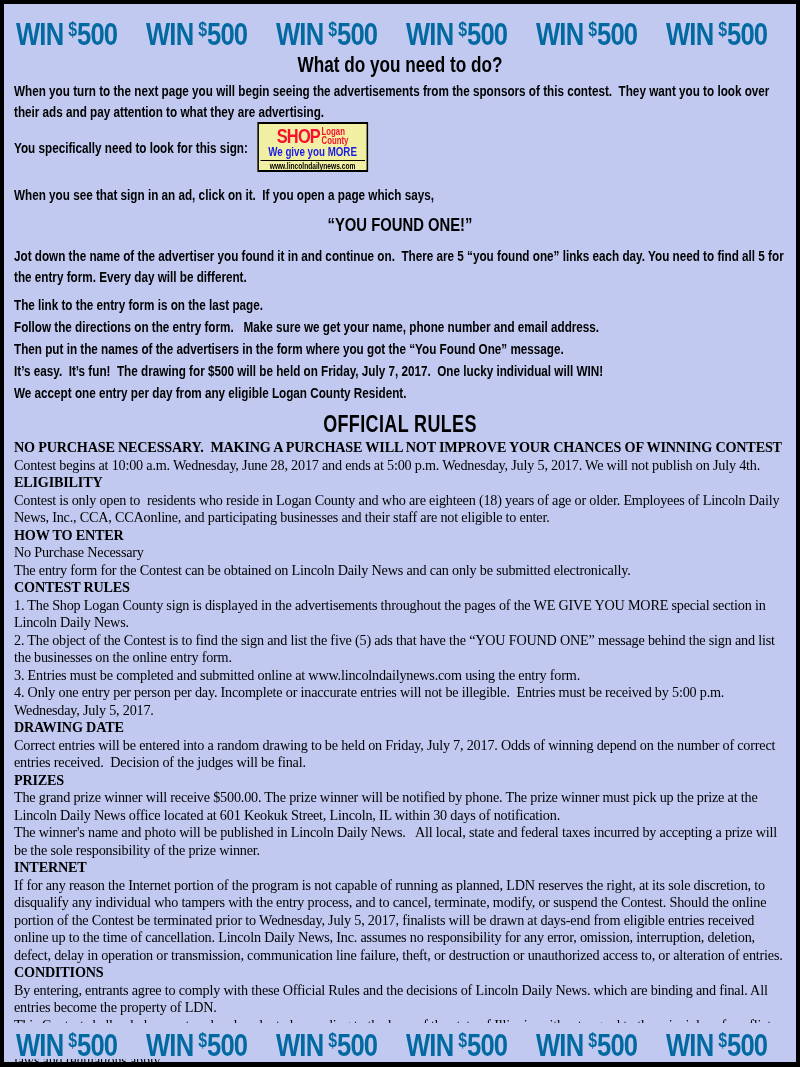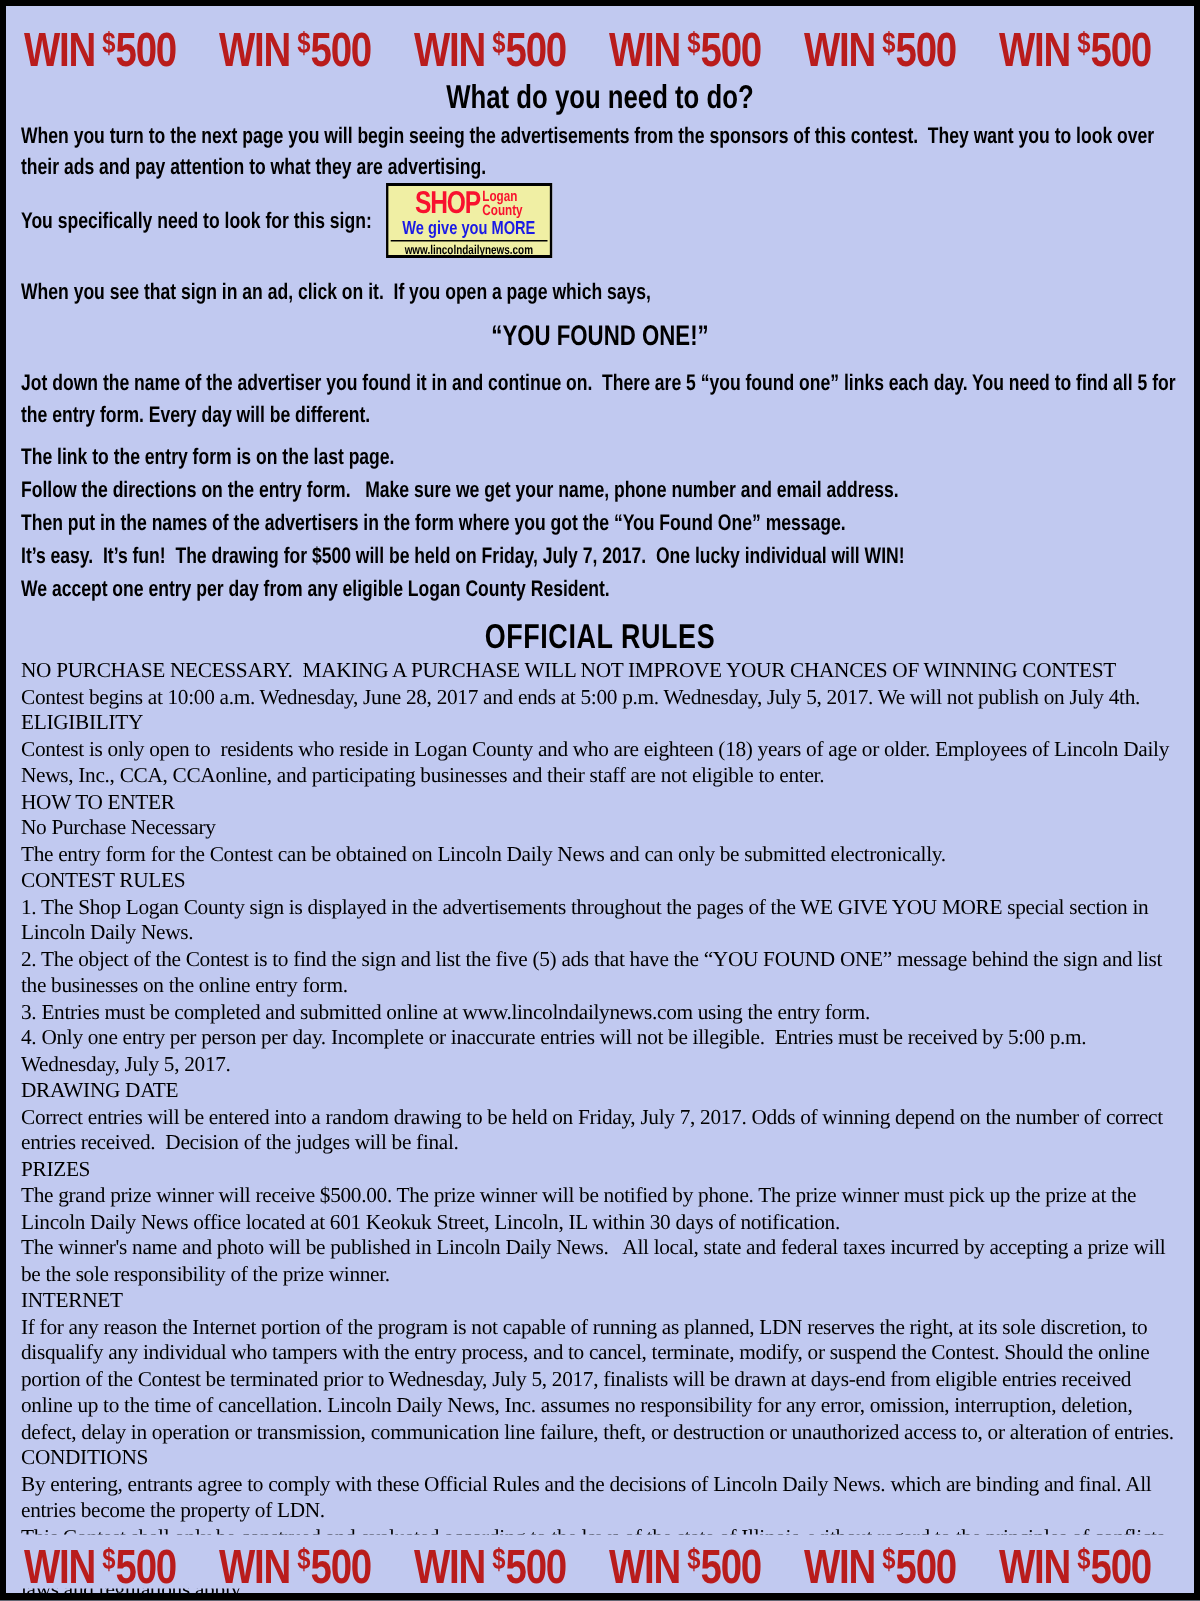--- a/index.html
+++ b/index.html
@@ -8,21 +8,21 @@
     background:#c1c9f0;
     border:4px solid #000; border-bottom-width:5px;
     position:relative; overflow:hidden;
     font-family:"Liberation Sans", sans-serif;
     color:#000;
   }
   
   .banner { display:flex; justify-content:space-between; padding:0 12px; }
   .banner.top { padding-top:8px; height:36px; }
   .banner.bottom { position:absolute; left:0; right:0; bottom:3px; height:36px; background:#c1c9f0; }
-  .win-item { width:118px; height:34px; color:#b91c1c; }
+  .win-item { width:118px; height:34px; color:#0369a1; }
   .win-inner {
     display:inline-block; white-space:nowrap;
     transform:scaleX(0.8); transform-origin:0 50%;
     font-weight:bold; font-size:32px; line-height:34px; letter-spacing:-1px;
   }
   .win-inner .d { font-size:0.62em; vertical-align:9px; margin-left:6px; margin-right:1px; }
   
   .content { padding:0 10px; }
   .cond { width:128.2%; transform:scaleX(0.78); transform-origin:0 0; }
   .what { text-align:center; font-size:22px; font-weight:bold; line-height:26px; margin:4px 0 0; }
@@ -44,21 +44,21 @@
   .found { text-align:center; font-size:19px; font-weight:bold; line-height:24px; margin-top:8px; }
   .jot { margin-top:8px; }
   .intro-lines .p { margin-top:2px; line-height:20px; }
   .intro-lines .p:first-child { margin-top:8px; }
   .rules-head { text-align:center; font-size:23px; font-weight:bold; line-height:26px; margin-top:8px; letter-spacing:0.5px; }
   .rules {
     font-family:"Liberation Serif", serif;
     font-size:14.2px; line-height:17.5px; letter-spacing:-0.2px;
     margin-top:2px; white-space:pre-wrap;
   }
-  .rules .b { font-weight:normal; }
+  .rules .b { font-weight:bold; }
 </style>
 </head>
 <body>
 
 <div class="page">
 
   <div class="banner top">
       <div class="win-item"><span class="win-inner"><span class="w">WIN</span><span class="d">$</span><span class="a">500</span></span></div>
       <div class="win-item"><span class="win-inner"><span class="w">WIN</span><span class="d">$</span><span class="a">500</span></span></div>
       <div class="win-item"><span class="win-inner"><span class="w">WIN</span><span class="d">$</span><span class="a">500</span></span></div>

